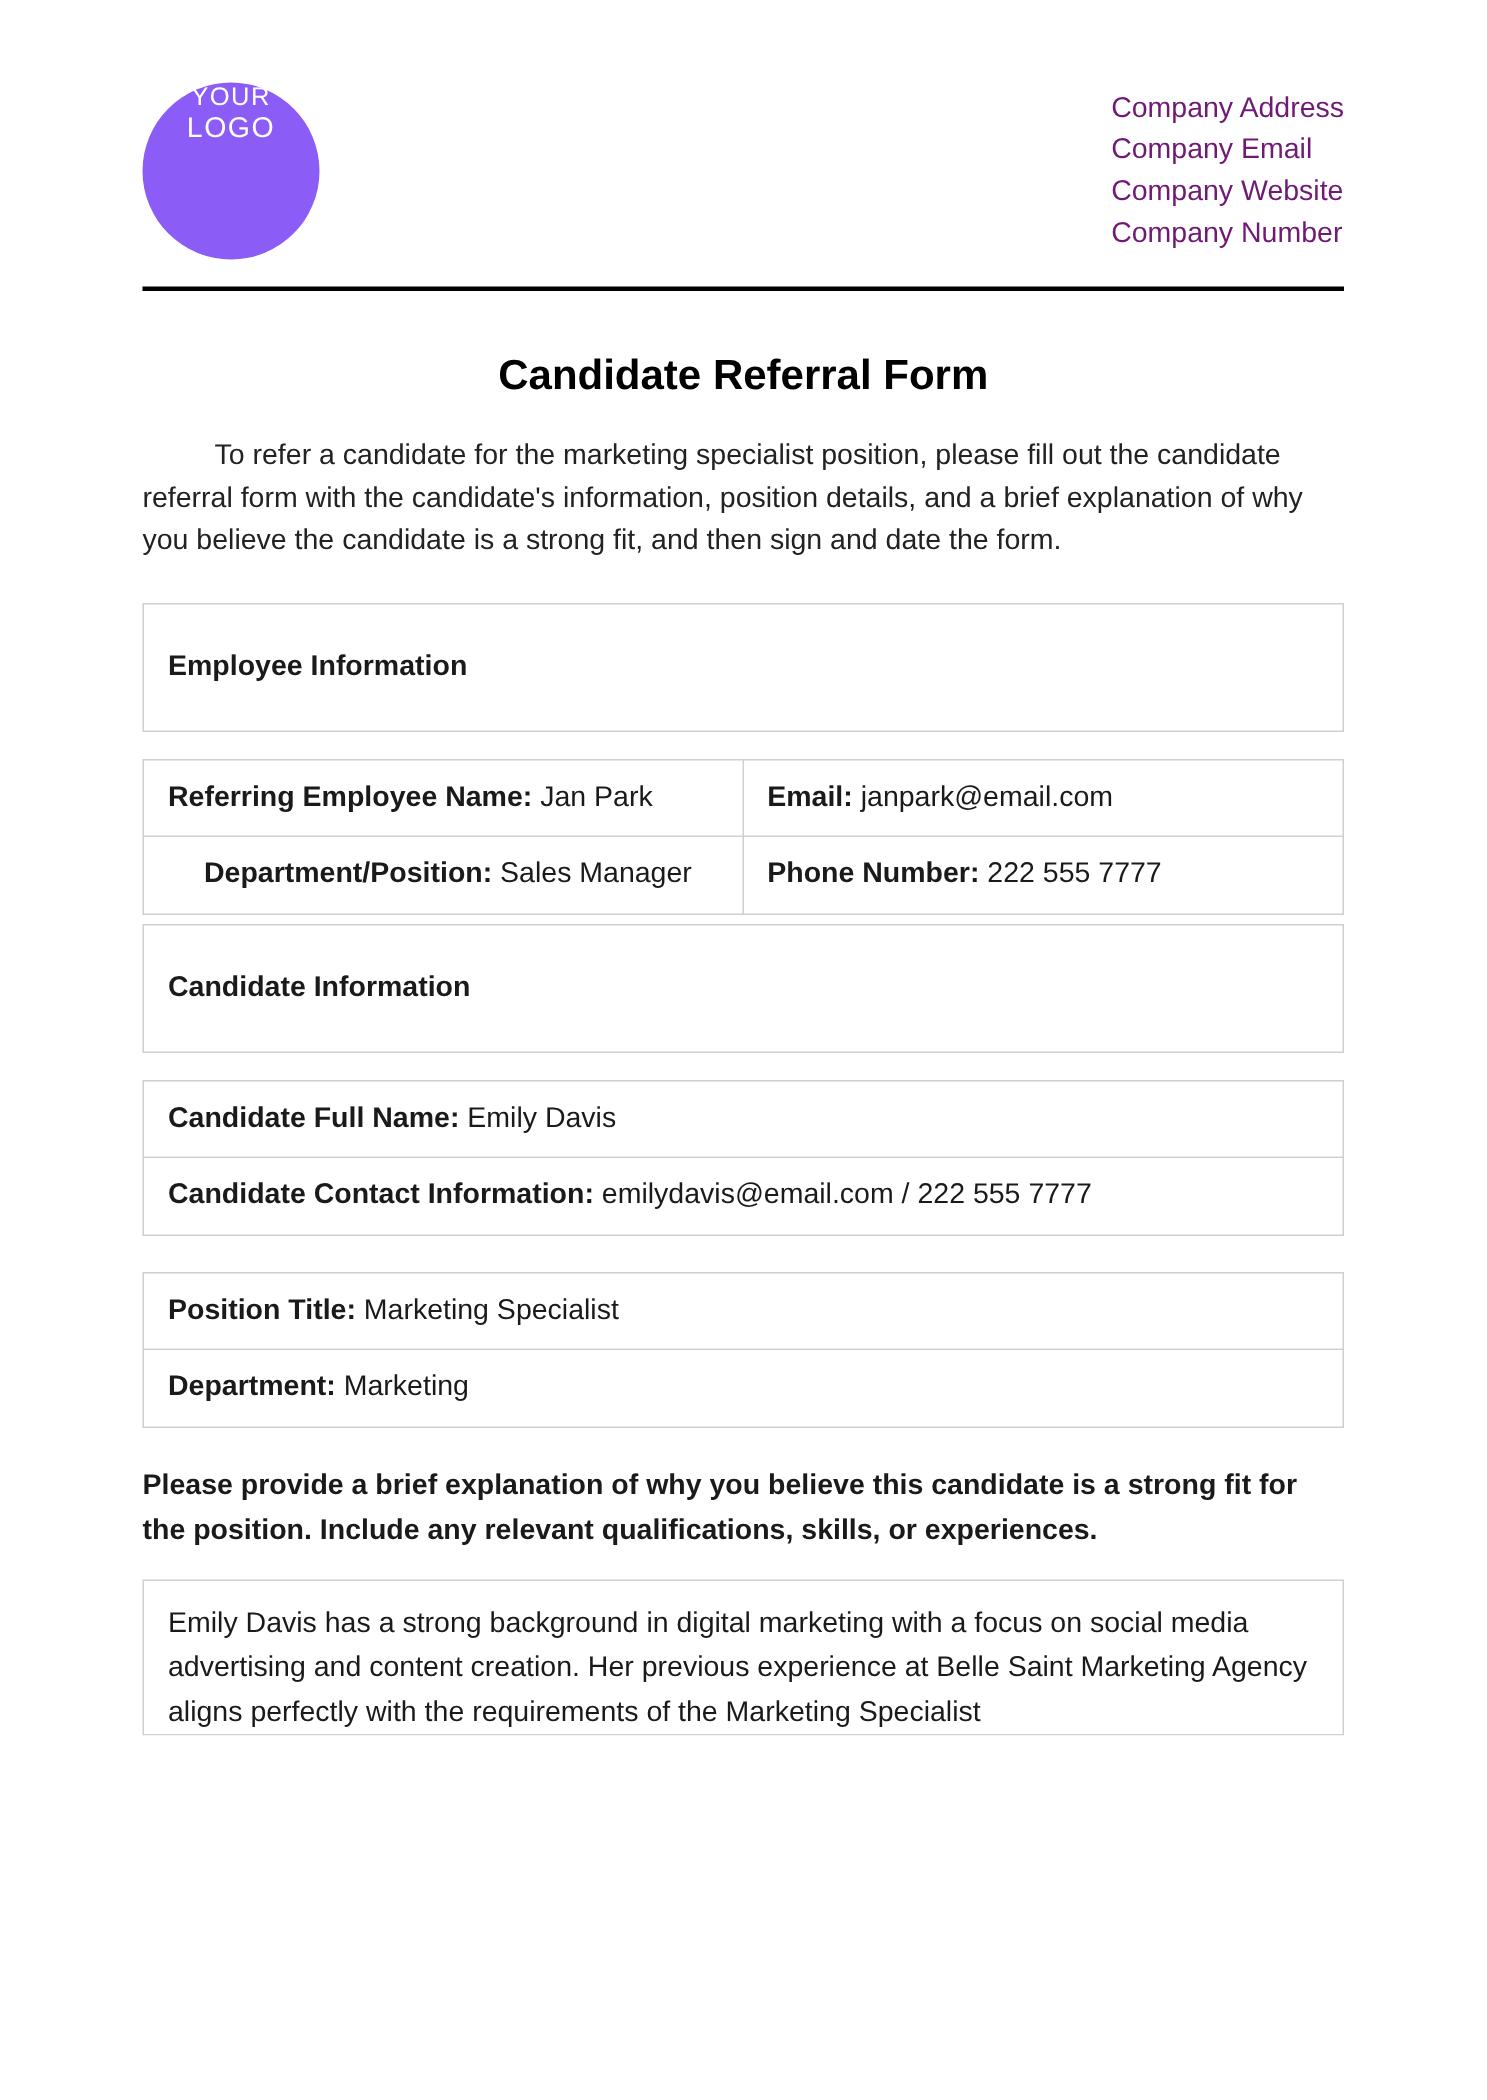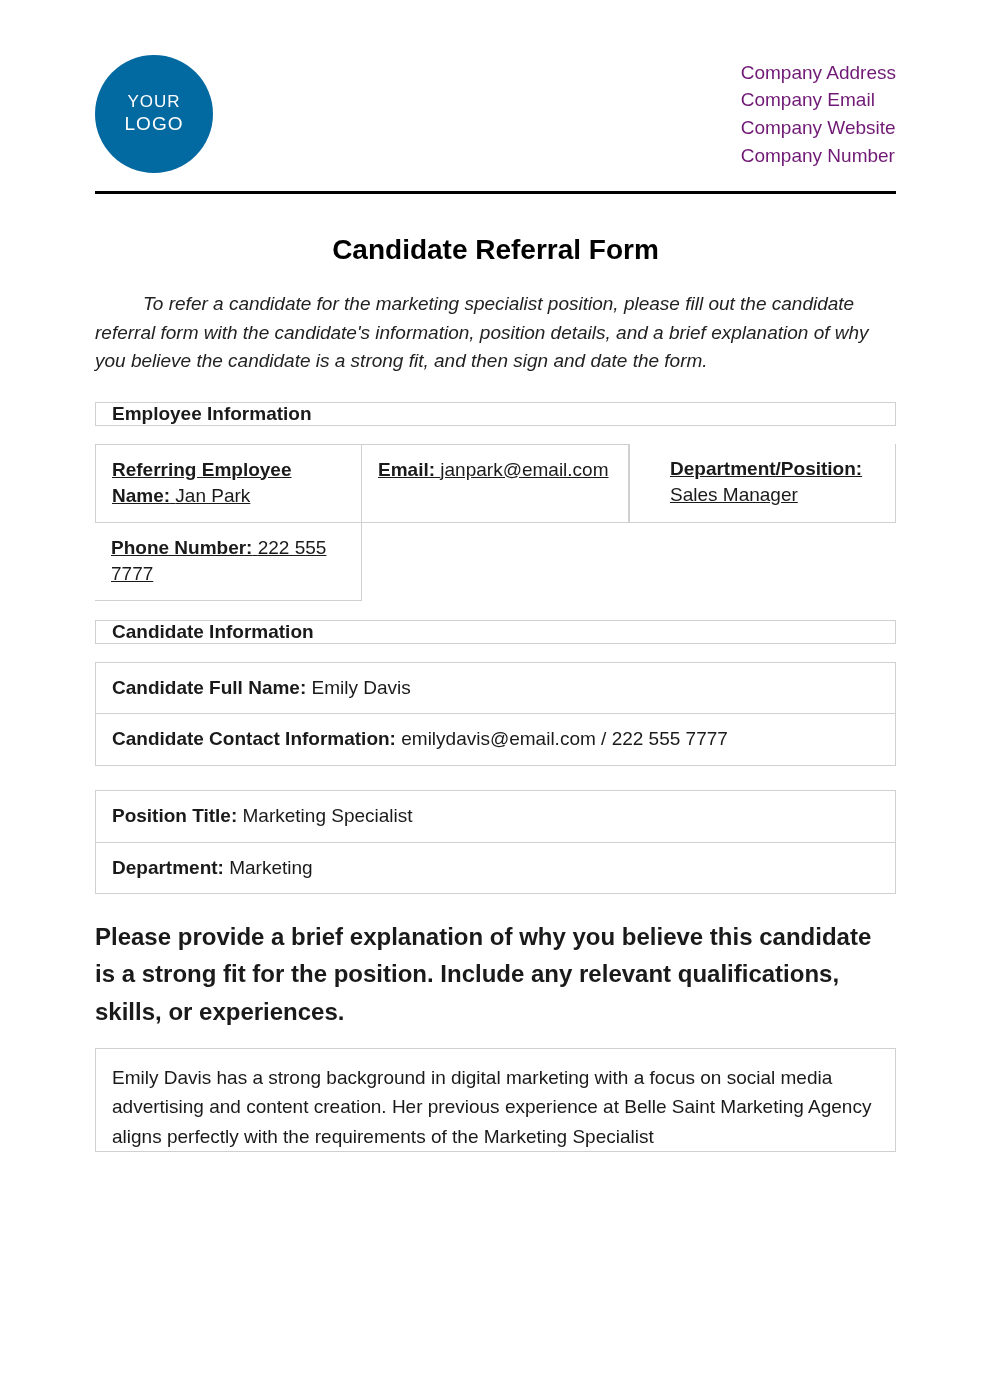--- a/index.html
+++ b/index.html
@@ -18,26 +18,25 @@
     display: flex;
     justify-content: space-between;
     align-items: center;
     padding-bottom: 18px;
     border-bottom: 3px solid #000;
   }
   .logo {
     width: 118px;
     height: 118px;
     border-radius: 50%;
-    background: #0369a1;
+    background: #8b5cf6;
     color: #fff;
     display: flex;
     flex-direction: column;
     align-items: center;
-    justify-content: center;
     font-size: 17px;
     line-height: 1.2;
     letter-spacing: 1px;
   }
   .logo .l1 { font-weight: 400; }
   .logo .l2 { font-weight: 400; font-size: 19px; }
   .company-info {
     text-align: left;
     font-size: 19px;
     line-height: 1.45;
@@ -49,35 +48,33 @@
     font-weight: 800;
     margin: 40px 0 24px 0;
     color: #000000;
   }
   .intro {
     font-size: 19px;
     line-height: 1.5;
     text-indent: 48px;
     margin-bottom: 26px;
     color: #222;
-    font-style: italic;
   }
   .section-head {
     border: 1px solid #d0d0d0;
-    padding: 0 16px;
+    padding: 31px 16px;
     font-weight: 800;
     font-size: 19px;
     margin-bottom: 18px;
     background: #fff;
   }
   .grid-2 {
     display: grid;
-    grid-template-columns: 1fr 1fr 1fr;
-    margin-bottom: 19px;
-    text-decoration: underline;
+    grid-template-columns: 1fr 1fr;
+    margin-bottom: 6px;
   }
   .grid-2 .cell {
     border: 1px solid #d0d0d0;
     padding: 12px 16px;
     font-size: 19px;
     line-height: 1.4;
   }
   .grid-2 .cell:nth-child(2) { border-left: none; }
   .grid-2 .cell:nth-child(3) { border-top: none; padding-left: 40px; }
   .grid-2 .cell:nth-child(4) { border-top: none; border-left: none; }
@@ -86,21 +83,21 @@
   }
   .stack .row {
     border: 1px solid #d0d0d0;
     padding: 12px 16px;
     font-size: 19px;
     line-height: 1.4;
   }
   .stack .row + .row { border-top: none; }
   .label { font-weight: 800; }
   .prompt {
-    font-size: 24px;
+    font-size: 19px;
     font-weight: 800;
     line-height: 1.55;
     margin: 0 0 18px 0;
   }
   .reason-box {
     border: 1px solid #d0d0d0;
     padding: 14px 16px 0 16px;
     font-size: 19px;
     line-height: 1.55;
   }

